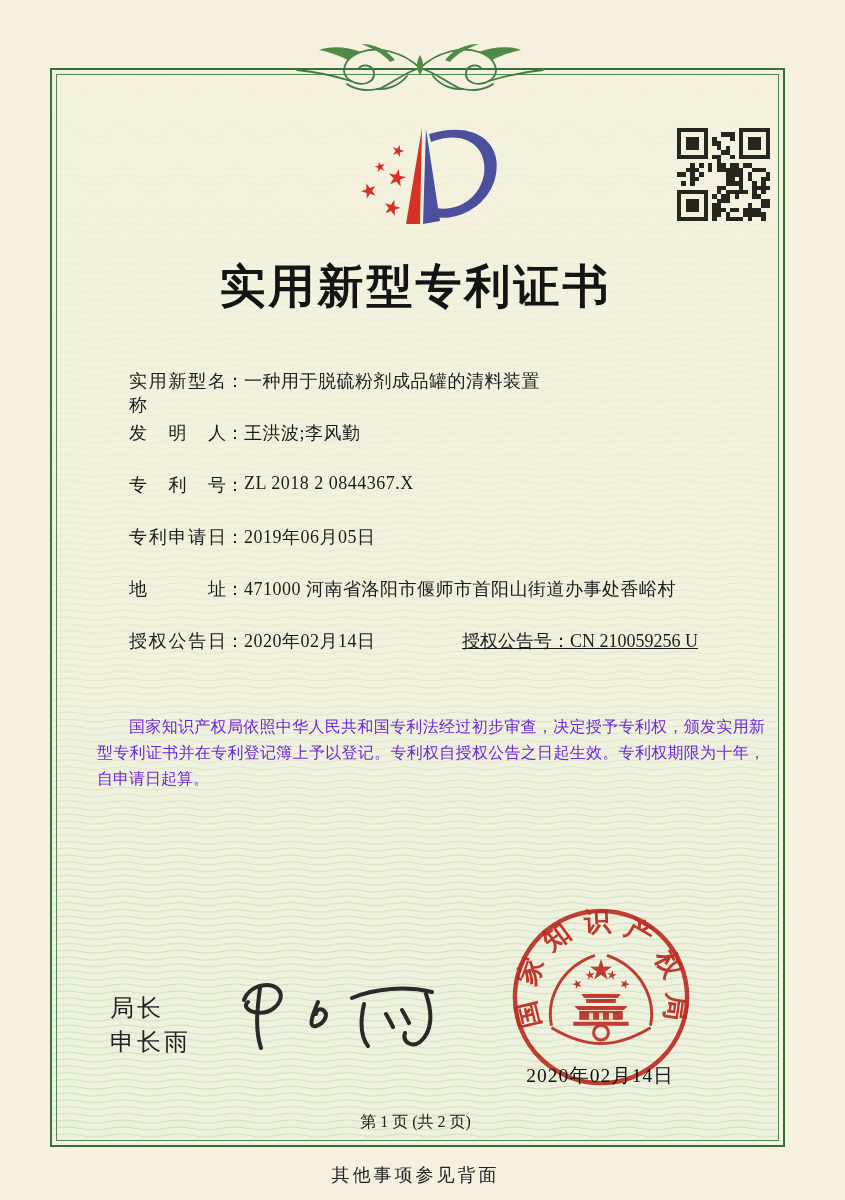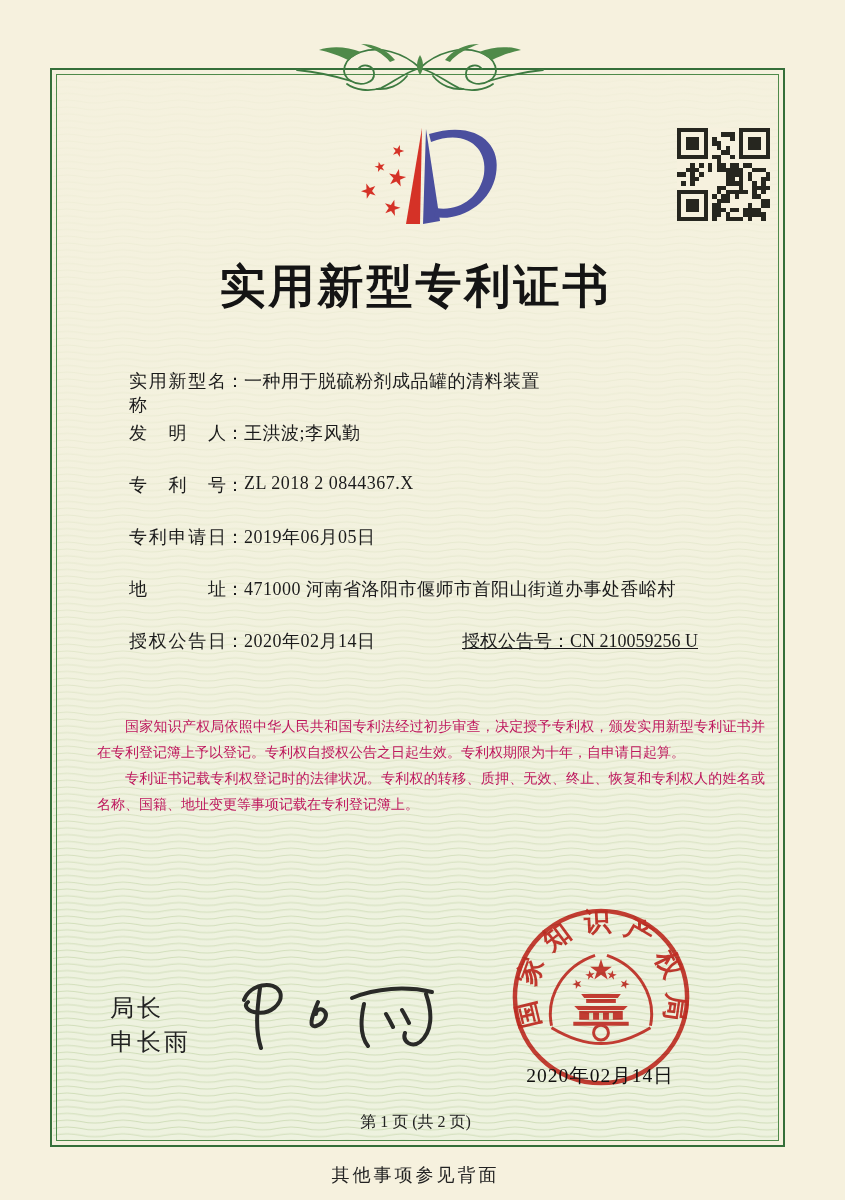--- a/index.html
+++ b/index.html
@@ -15,22 +15,22 @@
   .title{position:absolute;left:50px;top:256px;width:731px;text-align:center;
          font-size:46px;font-weight:700;letter-spacing:3px;color:#141414;}
   
   .fields{position:absolute;left:97px;top:369px;width:670px;font-size:18px;color:#1b1b1b;margin-left:32px;}
   .frow{position:relative;height:52px;}
   .flabel{display:inline-block;width:97px;text-align:justify;text-align-last:justify;vertical-align:top;}
   .fcolon{display:inline-block;width:18px;vertical-align:top;}
   .fvalue{display:inline-block;vertical-align:top;letter-spacing:0.5px;}
   .grant{position:absolute;left:333px;top:0;text-decoration:underline;}
   
-  .paras{position:absolute;left:97px;top:714px;width:668px;font-size:14px;line-height:26px;
-         text-align:justify;color:#be185d;}
+  .paras{position:absolute;left:97px;top:714px;width:668px;font-size:16px;line-height:26px;
+         text-align:justify;color:#6d28d9;}
   .paras p{margin:0;text-indent:2em;}
   
   .chief{position:absolute;left:110px;font-family:"Liberation Sans","DejaVu Sans",sans-serif;
          font-size:24px;letter-spacing:3px;color:#222;}
   .seal-date{position:absolute;left:500px;top:1062px;width:200px;text-align:center;
              font-size:19.5px;letter-spacing:1px;color:#101010;}
   .page-indicator{position:absolute;left:50px;top:1112px;width:731px;text-align:center;
                   font-size:16px;color:#222;}
   .footer-note{position:absolute;left:50px;top:1163px;width:731px;text-align:center;
                font-size:18px;letter-spacing:3px;color:#222;}
@@ -258,21 +258,20 @@
     <div class="frow">
       <span class="flabel">授权公告日</span><span class="fcolon">：</span><span class="fvalue">2020年02月14日</span>
       <span class="grant">
         <span>授权公告号</span><span>：</span><span>CN 210059256 U</span>
       </span>
     </div>
   </div>
 
   <div class="paras">
     <p>国家知识产权局依照中华人民共和国专利法经过初步审查，决定授予专利权，颁发实用新型专利证书并在专利登记簿上予以登记。专利权自授权公告之日起生效。专利权期限为十年，自申请日起算。</p>
-    <p>专利证书记载专利权登记时的法律状况。专利权的转移、质押、无效、终止、恢复和专利权人的姓名或名称、国籍、地址变更等事项记载在专利登记簿上。</p>
   </div>
 
   <div class="abs seal-wrap" style="left:502px;top:903px;">
     <svg width="198" height="192" viewBox="0 0 200 194">
       <circle cx="100" cy="95" r="87" fill="none" stroke="#ce312a" stroke-width="4.5" opacity="0.93"></circle>
       <path id="sealArc" d="M39.3,123.3 A67,67 0 1 1 160.7,123.3" fill="none"></path>
       <text font-size="27" font-weight="700" fill="#ce312a" opacity="0.95" font-family="'Liberation Serif',serif">
         <textPath href="#sealArc" textLength="262" lengthAdjust="spacing">国家知识产权局</textPath>
       </text>
       <g transform="translate(100,100)" fill="#ce312a" stroke="none" opacity="0.93">

